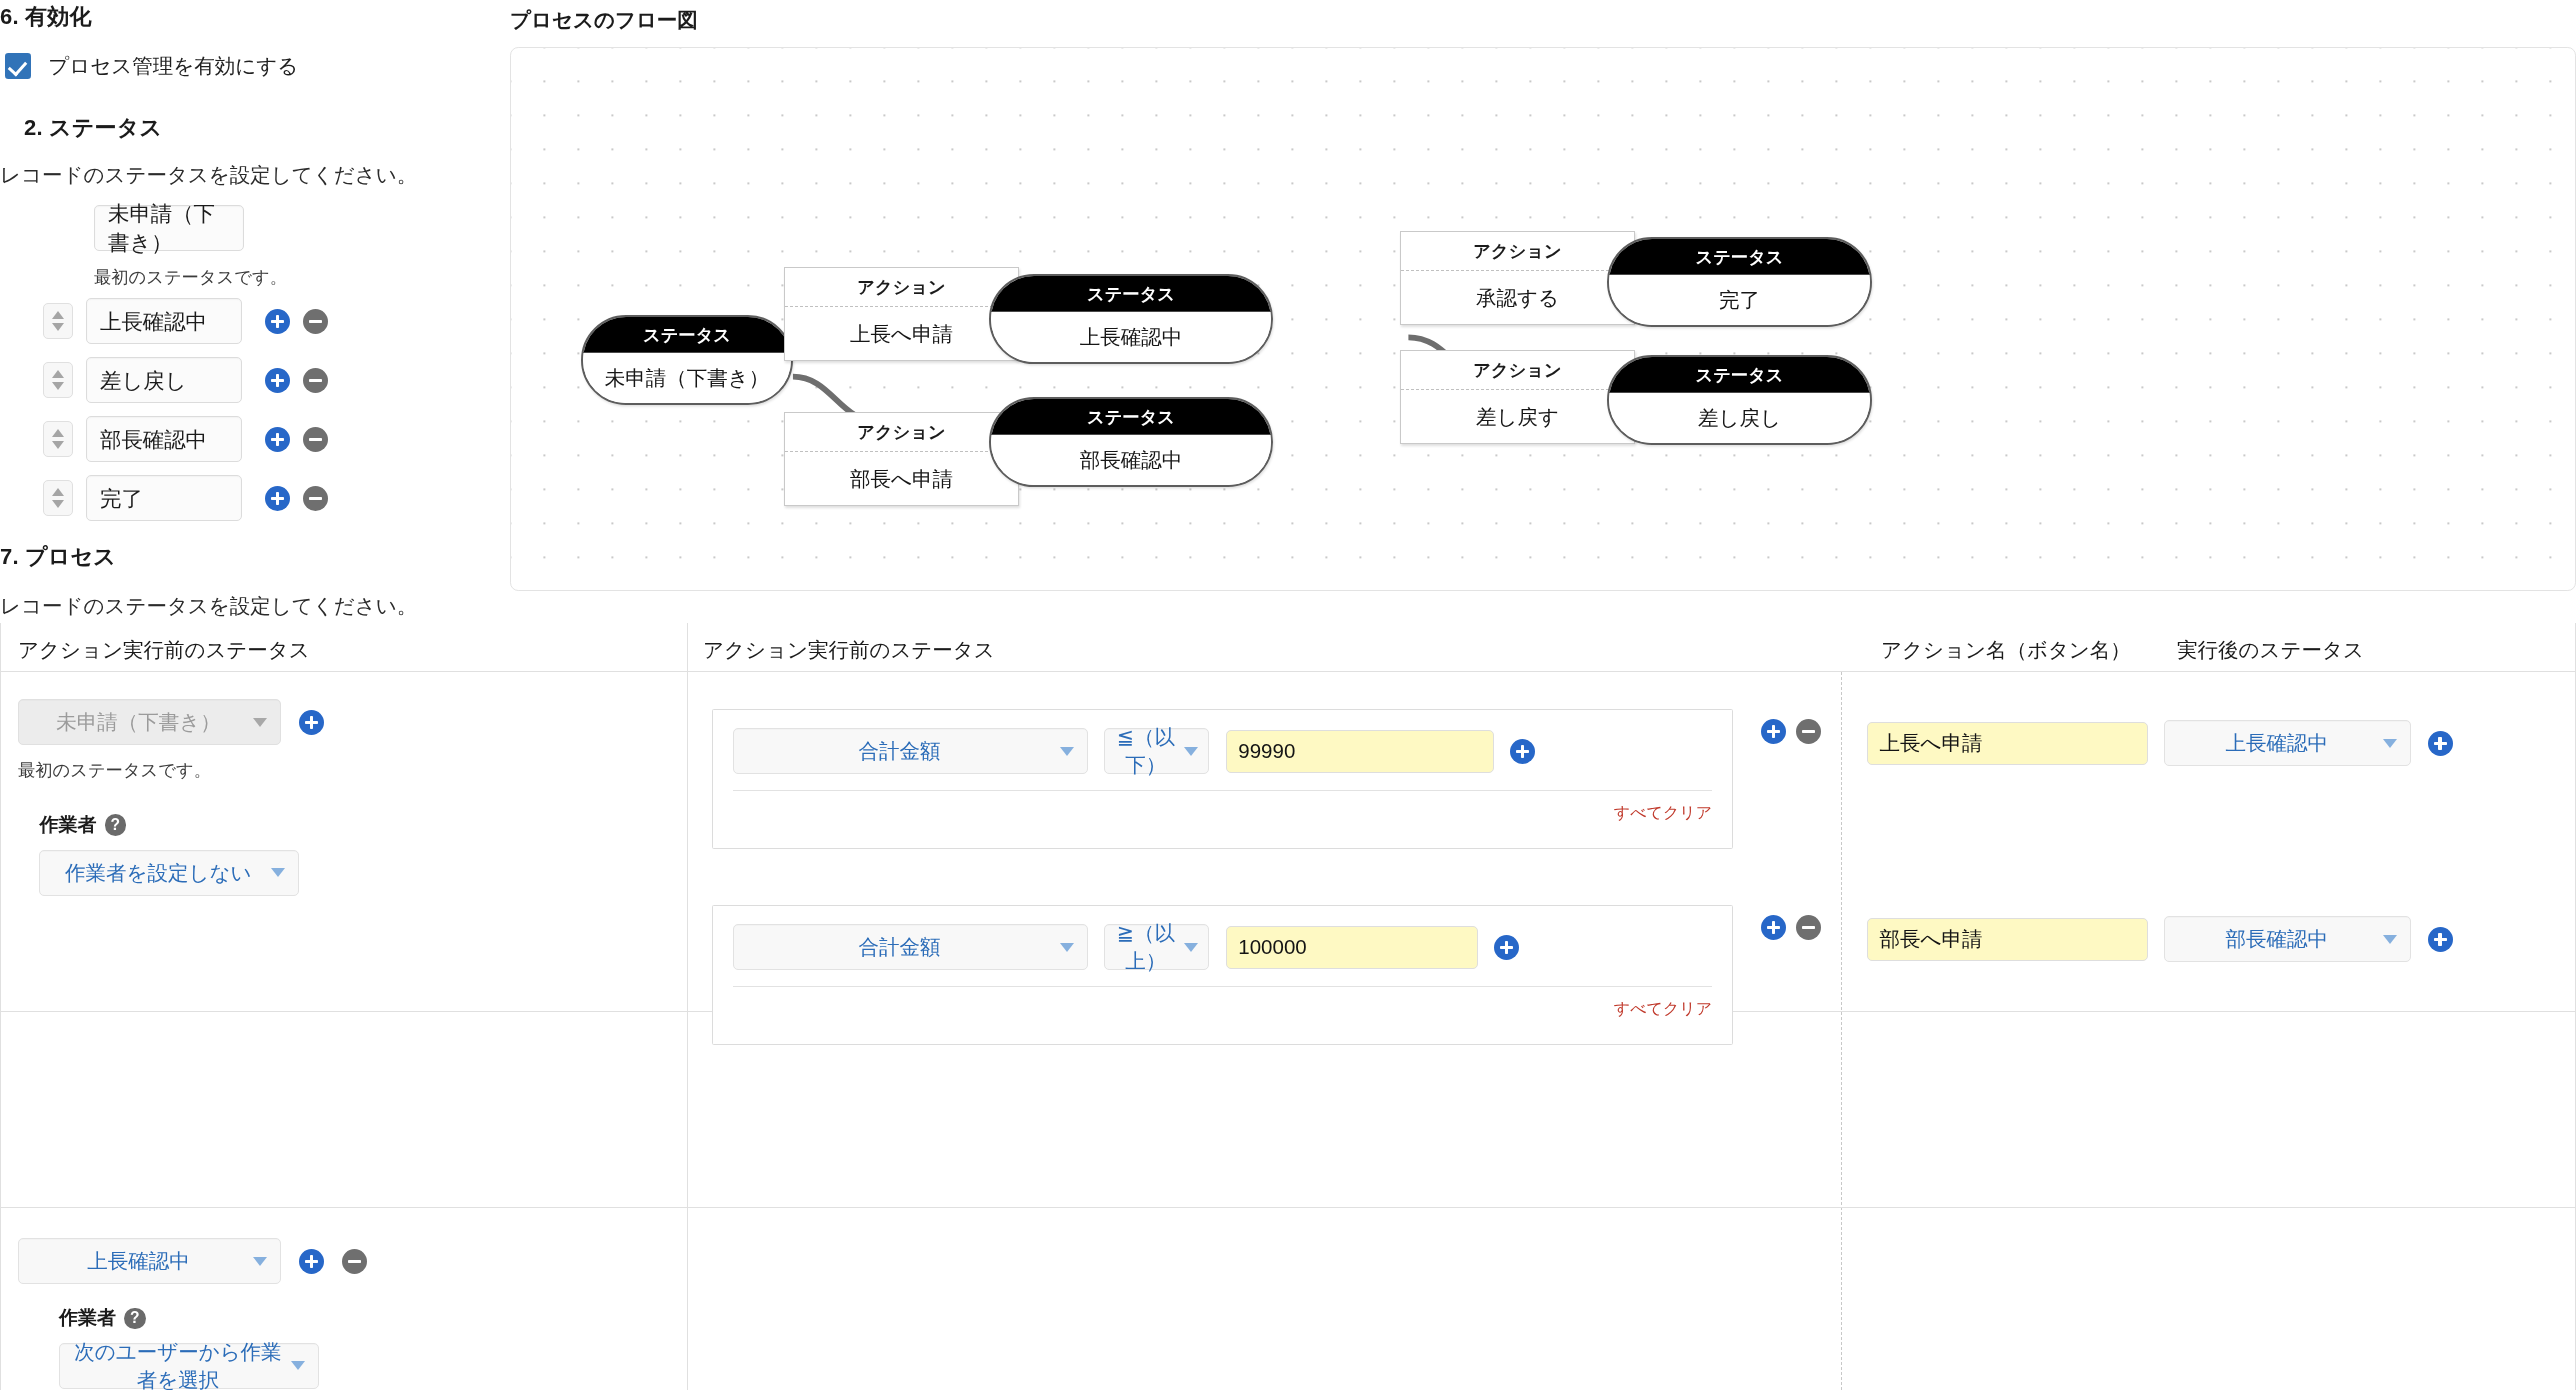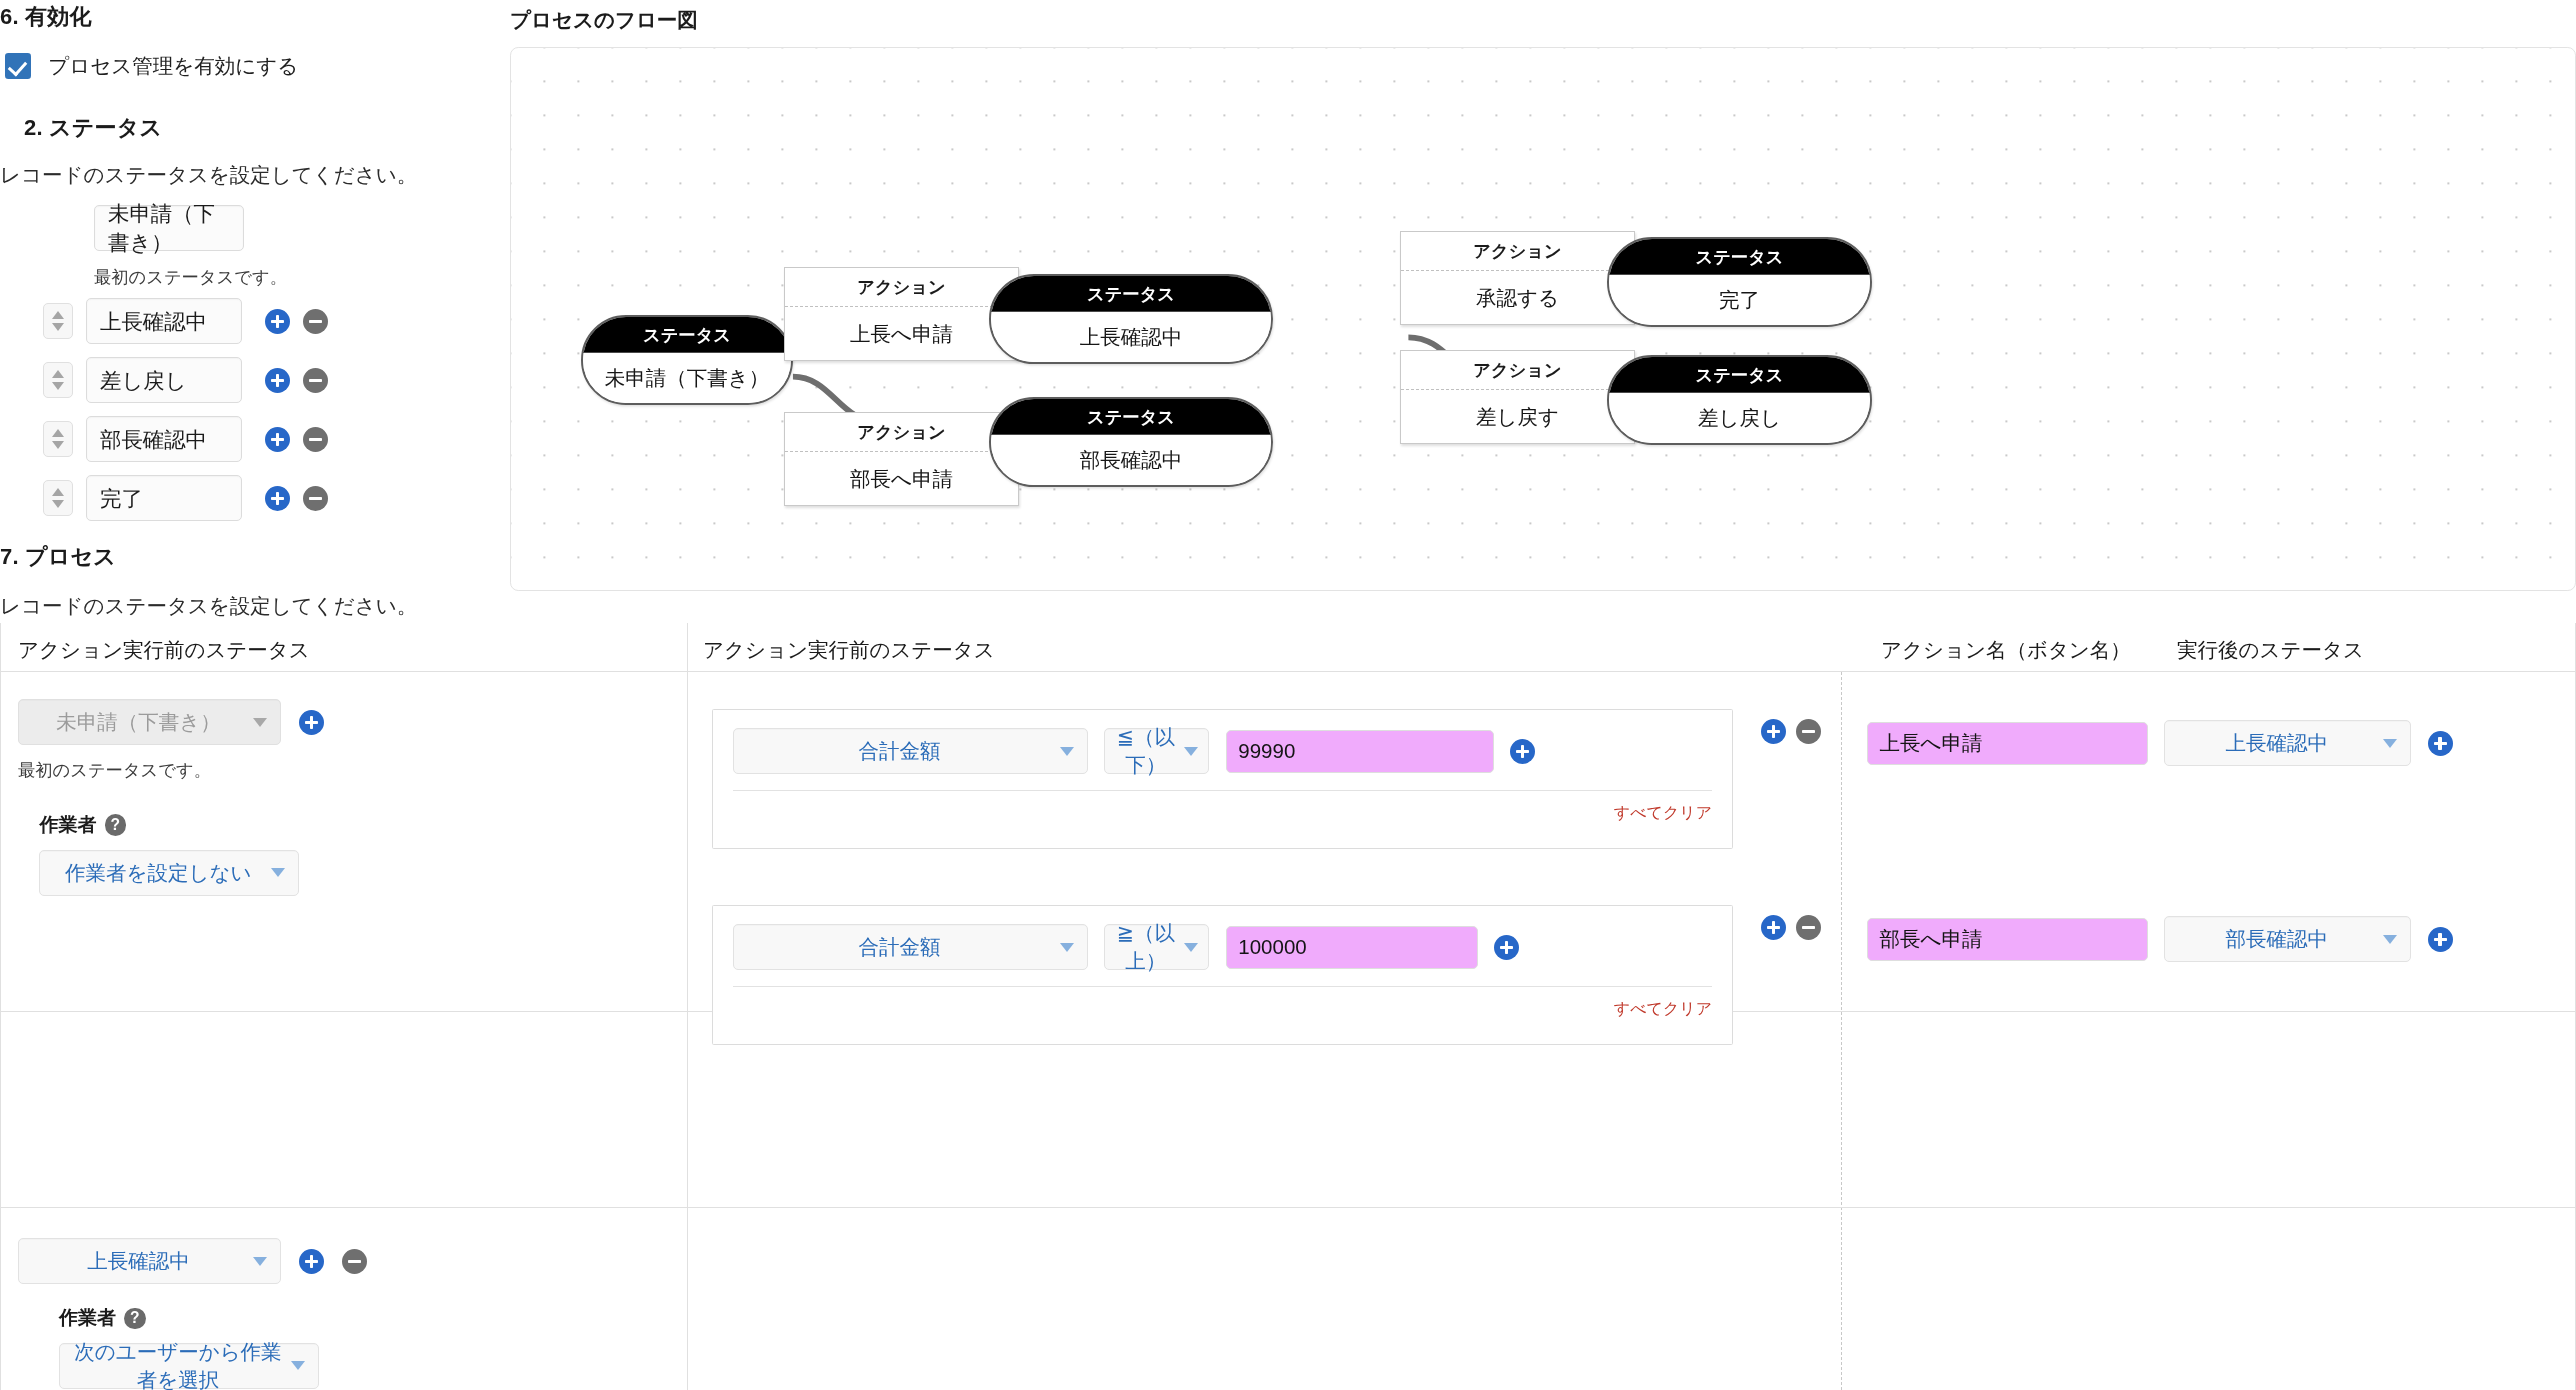--- a/index.html
+++ b/index.html
@@ -129,21 +129,21 @@
   .sel .lbl { flex: 1; text-align: center; }
   .sel .chev {
     width: 0; height: 0; border-left: 7.4px solid transparent;
     border-right: 7.4px solid transparent; border-top: 9px solid #86b0de;
     margin-left: 8.2px; flex: none;
   }
   .sel.disabled .chev { border-top-color: #a8a8a8; }
 
   .input {
     height: 43px; border: 0.8px solid #dedede; border-radius: 5px;
-    background: #f0abfc; display: flex; align-items: center; padding: 0 11.5px;
+    background: #fef9c3; display: flex; align-items: center; padding: 0 11.5px;
     font-size: 20.5px; color: #141414;
   }
 
   .cond-card {
     border: 0.8px solid #dcdcdc; background: #fff; border-radius: 1.6px;
   }
   .cond-row { display: flex; align-items: center; gap: 16.4px; }
   .cond-div { height: 0.8px; background: #e2e2e2; }
   .clear-link { font-size: 16px; color: #c0392b; text-align: right; }
 

